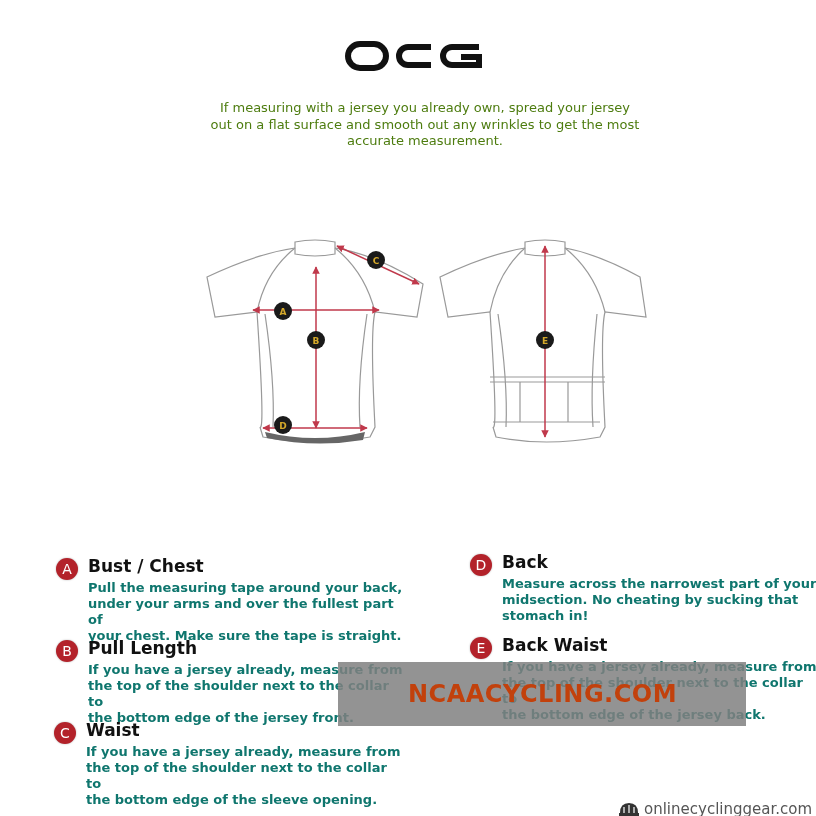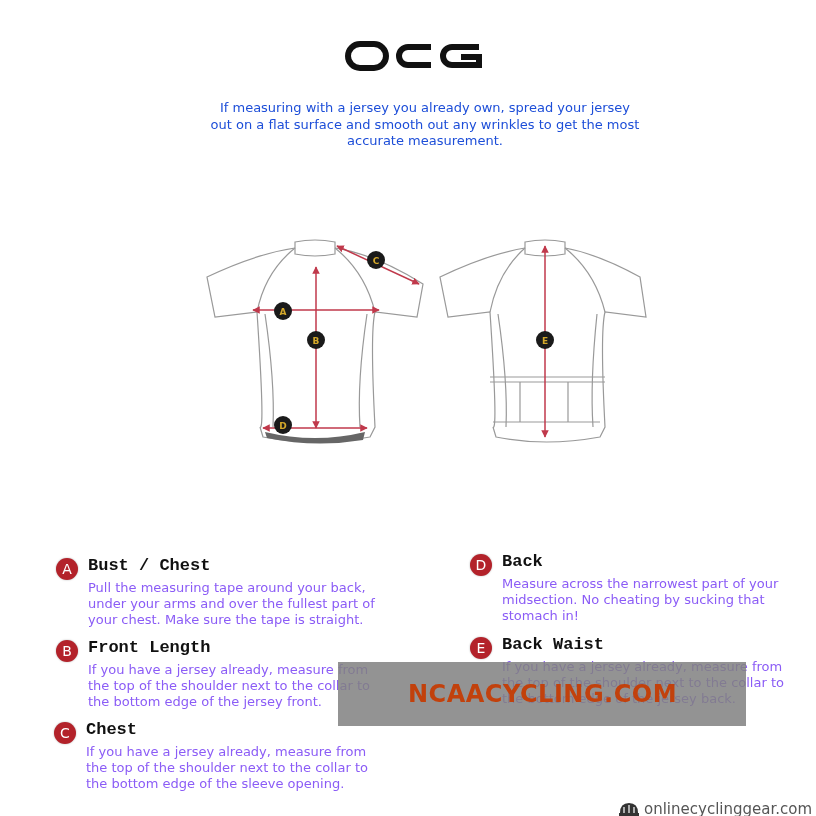--- a/index.html
+++ b/index.html
@@ -1,27 +1,27 @@
 <!DOCTYPE html>
 <html><head>
 <meta charset="utf-8">
 <style>
   html, body { margin:0; padding:0; }
   body { width:816px; height:816px; background:#ffffff; position:relative; overflow:hidden;
          font-family:"DejaVu Sans", sans-serif; color:#444; }
   .logo { position:absolute; left:345px; top:38px; width:140px; height:36px; }
   .intro { position:absolute; left:210px; top:100px; width:430px; text-align:center;
-           font-size:13px; line-height:16.5px; color:#1d4ed8; }
+           font-size:13px; line-height:16.5px; color:#4d7c0f; }
   .diagram { position:absolute; left:195px; top:232px; width:470px; height:220px; }
   .item { position:absolute; }
   .item .badge { position:absolute; left:0; top:2px; width:22px; height:22px; border-radius:50%;
                  background:#b3222a; color:#fff; font-size:14px; line-height:22px; text-align:center;
                  font-family:"DejaVu Sans", sans-serif; box-shadow:0 0 2px rgba(0,0,0,.3); }
-  .item .title { position:absolute; left:32px; top:0; font-size:17px; font-weight:bold; color:#111; white-space:nowrap;font-family:Liberation Mono, monospace; }
-  .item .desc { position:absolute; left:32px; top:24px; font-size:13px; line-height:16px; color:#8b5cf6; white-space:pre-line; width:320px; }
+  .item .title { position:absolute; left:32px; top:0; font-size:17px; font-weight:bold; color:#111; white-space:nowrap; }
+  .item .desc { position:absolute; left:32px; top:24px; font-size:13px; line-height:16px; color:#0f766e; white-space:pre-line; width:320px;font-weight:bold; }
   .watermark { position:absolute; left:338px; top:662px; width:408px; height:64px;
                background:rgba(128,128,128,0.85); color:#c2410c; font-weight:bold; font-size:24px;
                letter-spacing:0.5px; line-height:64px; text-indent:70px; font-family:"DejaVu Sans", sans-serif; }
   .footer { position:absolute; left:618px; top:800px; font-size:15px; color:#555; white-space:nowrap; }
   .footer svg { vertical-align:-3px; margin-right:4px; }
 </style>
 </head>
 <body>
 
 <svg class="logo" viewBox="0 0 140 36">
@@ -81,28 +81,28 @@
 
 <div class="item" style="left:56px; top:556px;">
   <span class="badge">A</span>
   <span class="title">Bust / Chest</span>
   <span class="desc">Pull the measuring tape around your back,
 under your arms and over the fullest part of
 your chest. Make sure the tape is straight.</span>
 </div>
 <div class="item" style="left:56px; top:638px;">
   <span class="badge">B</span>
-  <span class="title">Front Length</span>
+  <span class="title">Pull Length</span>
   <span class="desc">If you have a jersey already, measure from
 the top of the shoulder next to the collar to
 the bottom edge of the jersey front.</span>
 </div>
 <div class="item" style="left:54px; top:720px;">
   <span class="badge">C</span>
-  <span class="title">Chest</span>
+  <span class="title">Waist</span>
   <span class="desc">If you have a jersey already, measure from
 the top of the shoulder next to the collar to
 the bottom edge of the sleeve opening.</span>
 </div>
 <div class="item" style="left:470px; top:552px;">
   <span class="badge">D</span>
   <span class="title">Back</span>
   <span class="desc">Measure across the narrowest part of your
 midsection. No cheating by sucking that
 stomach in!</span>

